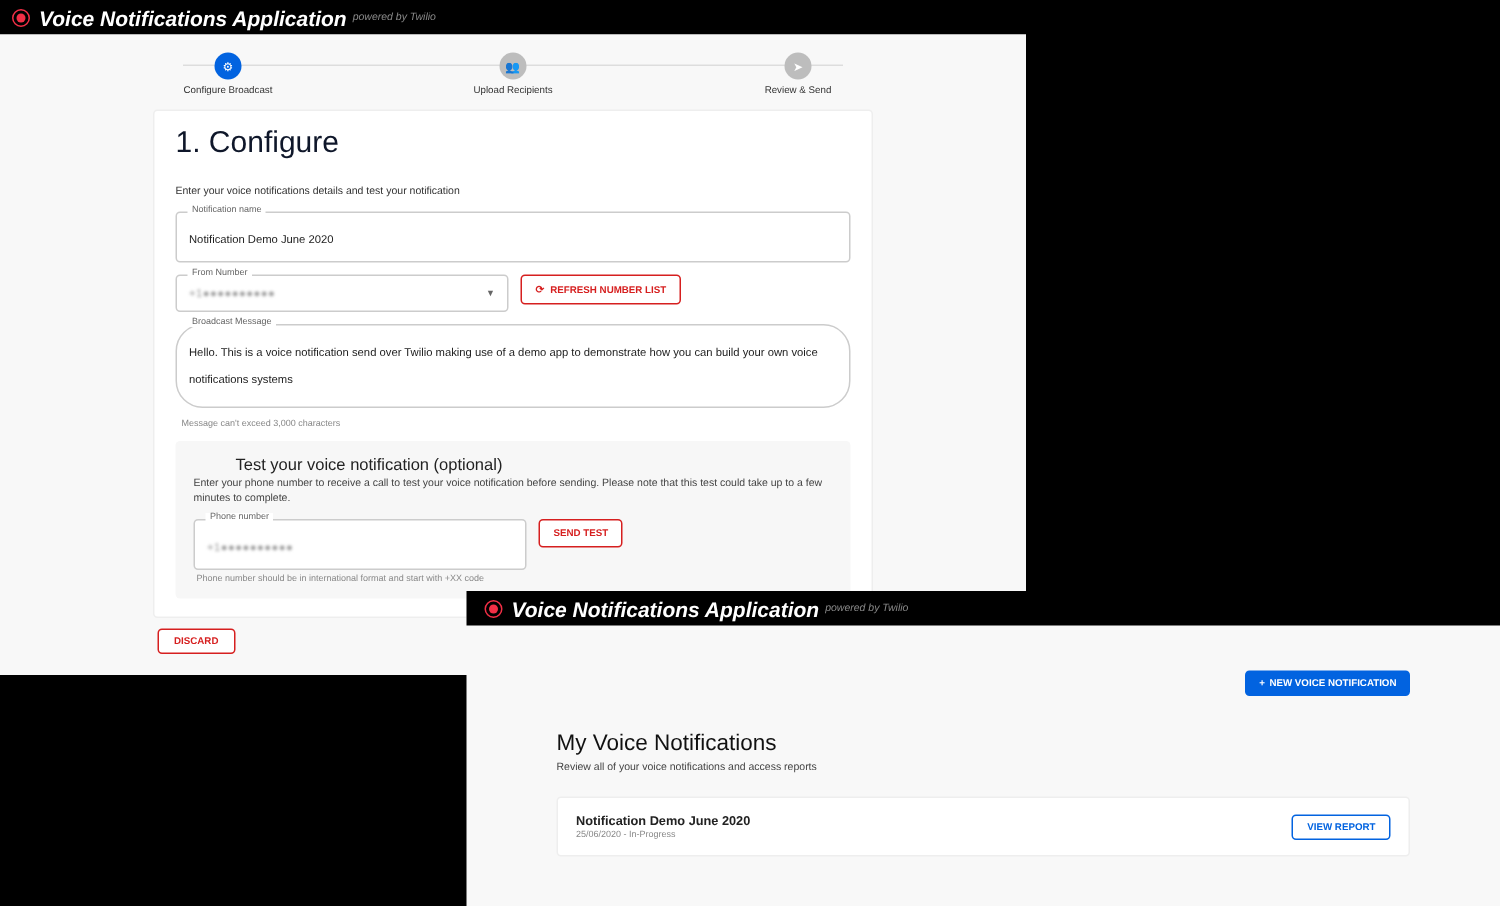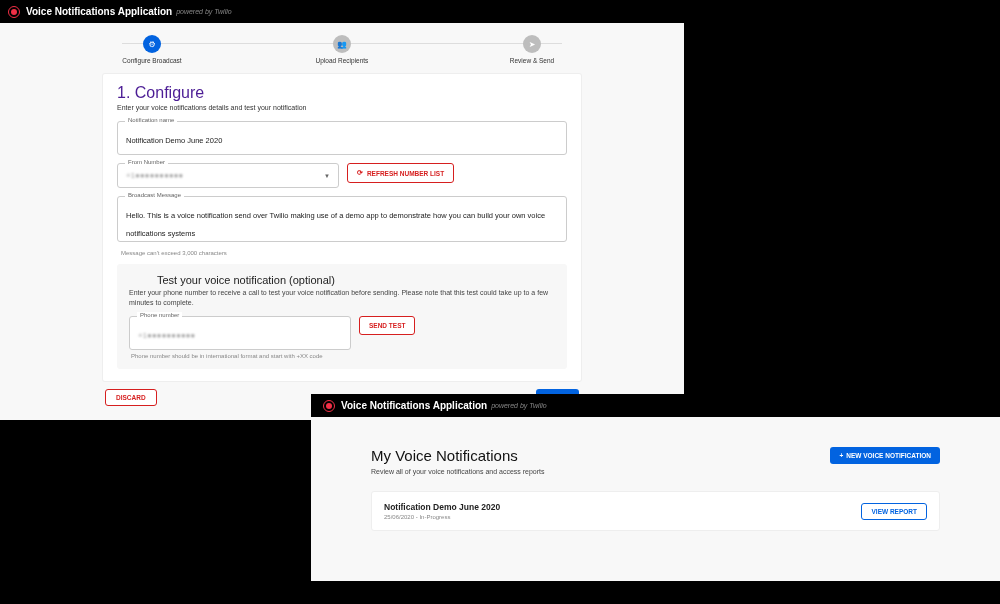--- a/index.html
+++ b/index.html
@@ -3,66 +3,66 @@
 <meta charset="utf-8">
 <style>
 * { box-sizing: border-box; margin: 0; padding: 0; }
 body { font-family: -apple-system, BlinkMacSystemFont, "Segoe UI", Helvetica, Arial, sans-serif; background: #000; width: 1000px; height: 604px; overflow: hidden; position: relative; }
 
 
 .win1 { position: absolute; top: 0; left: 0; width: 684px; background: #fff; }
 .hdr1 { height: 23px; background: #000; display: flex; align-items: center; padding-left: 8px; }
 .logo { width: 12px; height: 12px; border: 1.5px solid #f22f46; border-radius: 50%; position: relative; display: flex; align-items: center; justify-content: center; flex-shrink: 0; }
 .logo::before { content: ""; width: 6px; height: 6px; background: #f22f46; border-radius: 50%; position: absolute; }
-.app-title { color: #fff; font-size: 10px; font-weight: 600; margin-left: 6px; }
+.app-title { color: #fff; font-size: 14px; font-weight: 600; margin-left: 6px; font-style: italic; }
 .app-sub { color: #888; font-size: 7px; font-style: italic; margin-left: 4px; }
 
 .body1 { background: #f8f8f8; padding: 8px 0 14px; }
 .stepper { display: flex; justify-content: space-between; align-items: flex-start; width: 500px; margin: 4px auto 10px; position: relative; }
 .stepper::before { content: ""; position: absolute; top: 8px; left: 30px; right: 30px; height: 1px; background: #ddd; z-index: 0; }
 .step { display: flex; flex-direction: column; align-items: center; z-index: 1; width: 120px; }
 .step-circle { width: 18px; height: 18px; border-radius: 50%; background: #bdbdbd; display: flex; align-items: center; justify-content: center; }
 .step.active .step-circle { background: #0263e0; }
 .step-label { font-size: 6.5px; color: #333; margin-top: 4px; }
 .step-icon { font-size: 8px; color: #fff; }
 
 .card1 { background: #fff; width: 478px; margin: 0 auto; border-radius: 2px; box-shadow: 0 0 0 1px #eee; padding: 10px 14px 2px; }
-.h1 { font-size: 16px; font-weight: 400; color: #4c1d95; margin-bottom: 2px; }
+.h1 { font-size: 20px; font-weight: 400; color: #0f172a; margin-bottom: 17px; }
 .p-sub { font-size: 7px; color: #333; margin-bottom: 10px; }
 
 .fieldset { border: 1px solid #ccc; border-radius: 3px; padding: 7px 8px 7px; margin-bottom: 8px; position: relative; }
 .fld-label { position: absolute; top: -5px; left: 7px; background: #fff; padding: 0 3px; font-size: 6px; color: #666; }
 .fld-val { font-size: 7.5px; color: #222; }
 .fld-hint { font-size: 6px; color: #888; margin: 2px 0 6px 4px; }
 .row-two { display: flex; gap: 8px; align-items: flex-start; margin-bottom: 2px; }
 .row-two .fieldset { flex: 0 0 222px; margin-bottom: 0; }
 .sel { display: flex; justify-content: space-between; align-items: center; }
 .chev { font-size: 6px; color: #666; }
 .blur { color: #999; filter: blur(1.2px); letter-spacing: 0.3px; }
 .btn-outline-red { border: 1px solid #d61f1f; color: #d61f1f; background: #fff; font-size: 6.5px; font-weight: 600; padding: 5px 9px; border-radius: 3px; display: inline-flex; align-items: center; gap: 4px; cursor: pointer; }
 .btn-outline-red .ic { font-size: 7px; }
-.msgbox { height: 46px; }
+.msgbox { height: 56px; border-radius: 18px; }
 
 .testbox { background: #f7f7f7; border-radius: 3px; padding: 10px 12px 10px; margin: 8px 0 10px; }
 .h-test { font-size: 11px; font-weight: 400; color: #222; margin-bottom: 2px; margin-left: 28px; }
 .p-test { font-size: 7px; color: #444; margin-bottom: 8px; line-height: 1.4; }
 .testbox .fieldset { background: #fff; }
 .fld-hint2 { font-size: 6px; color: #888; margin-top: 3px; margin-left: 2px; }
 
 .footer1 { width: 478px; margin: 8px auto 0; display: flex; justify-content: space-between; padding: 0 2px; }
 .btn-discard { border: 1px solid #d61f1f; color: #d61f1f; background: #fff; font-size: 6.5px; font-weight: 600; padding: 4px 10px; border-radius: 3px; cursor: pointer; }
 .btn-next { background: #0263e0; color: #fff; border: none; font-size: 7px; font-weight: 600; padding: 5px 12px; border-radius: 3px; cursor: pointer; }
 
 
 .win2 { position: absolute; top: 394px; left: 311px; width: 689px; background: #f8f8f8; }
 .hdr2 { height: 23px; background: #000; display: flex; align-items: center; padding-left: 12px; }
 
 .body2 { padding: 30px 60px 50px; }
 .toprow { display: flex; justify-content: space-between; align-items: flex-start; margin-bottom: 2px; }
-.h2 { font-size: 15px; font-weight: 400; color: #111; }
+.h2 { font-size: 15px; font-weight: 400; color: #111; margin-top: 40px; }
 .btn-new { background: #0263e0; color: #fff; border: none; font-size: 6.5px; font-weight: 600; padding: 5px 9px; border-radius: 3px; display: inline-flex; align-items: center; gap: 3px; cursor: pointer; }
 .p2 { font-size: 7px; color: #444; margin: 4px 0 16px; }
 .card2 { background: #fff; border: 1px solid #eee; border-radius: 3px; padding: 10px 12px; display: flex; justify-content: space-between; align-items: center; }
 .c2-title { font-size: 8.5px; font-weight: 600; color: #222; }
 .c2-meta { font-size: 6px; color: #888; margin-top: 2px; }
 .btn-view { border: 1px solid #0263e0; color: #0263e0; background: #fff; font-size: 6.5px; font-weight: 600; padding: 4px 9px; border-radius: 3px; cursor: pointer; }
 </style>
 </head>
 <body>
 

